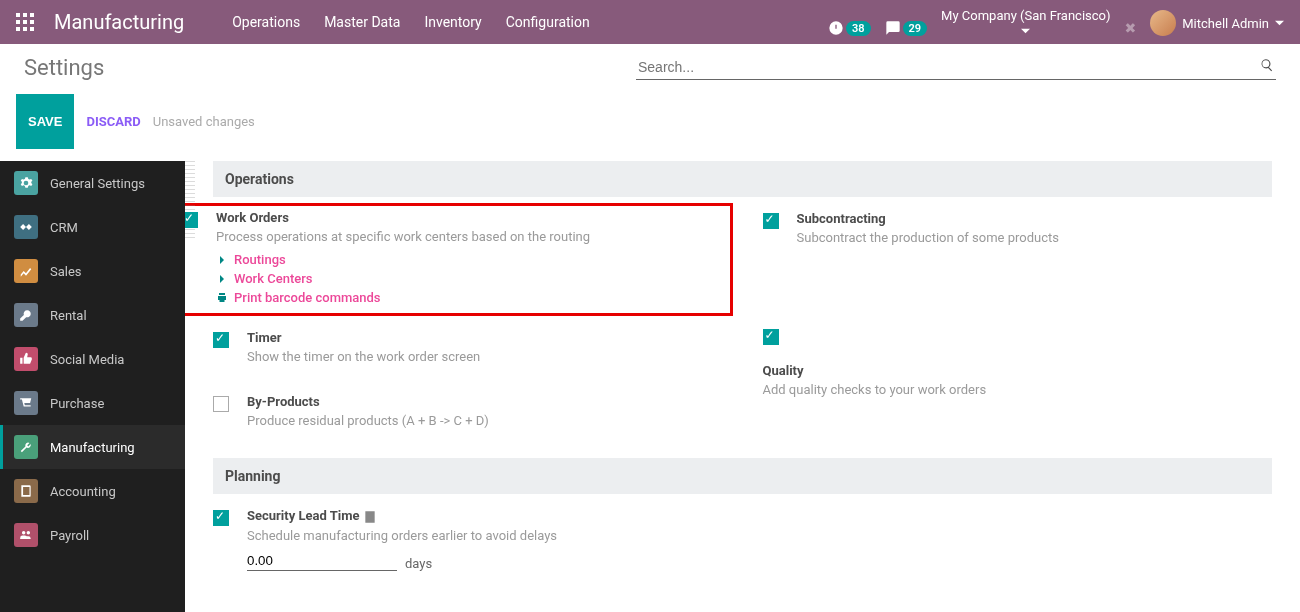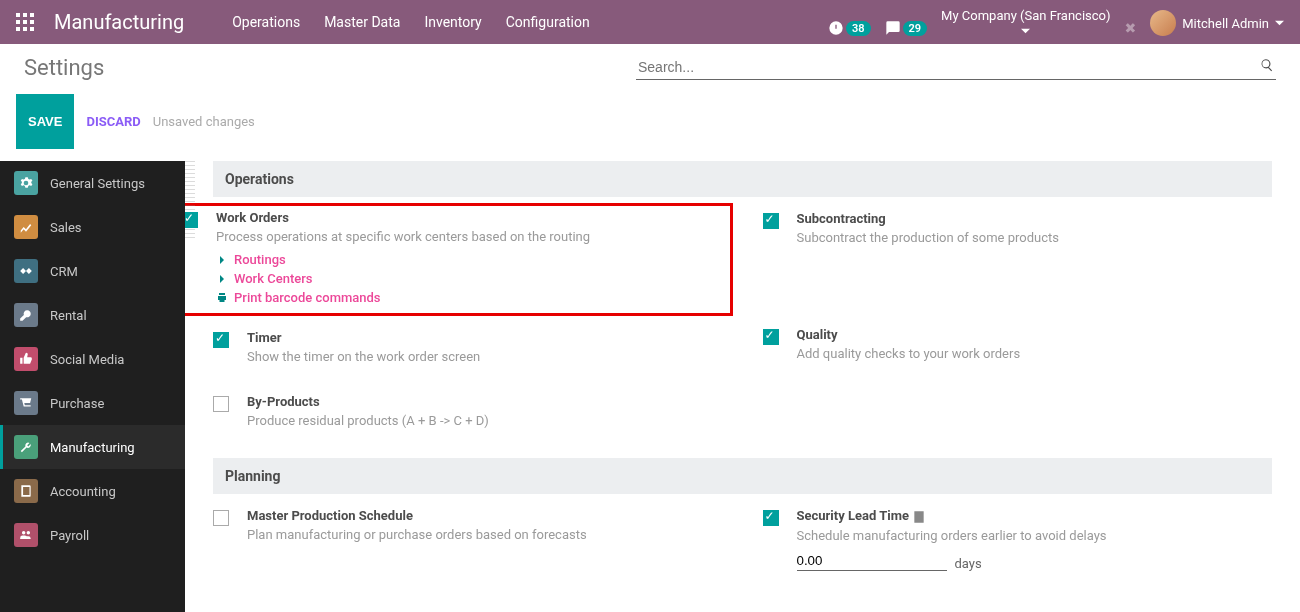--- a/index.html
+++ b/index.html
@@ -137,34 +137,34 @@
   <div class="sidebar">
     <div class="sidebar-item">
         <div class="side-icon" style="background:#4aa3a1">
           <svg viewBox="0 0 24 24">
             <path d="M12 8a4 4 0 100 8 4 4 0 000-8zm9 4l2 2-2 3-3-1a8 8 0 01-2 1l-1 3h-4l-1-3a8 8 0 01-2-1l-3 1-2-3 2-2a8 8 0 010-2l-2-2 2-3 3 1a8 8 0 012-1l1-3h4l1 3a8 8 0 012 1l3-1 2 3-2 2a8 8 0 010 2z"></path>
           </svg>
         </div>
         <span>General Settings</span>
       </div>
     <div class="sidebar-item">
+        <div class="side-icon" style="background:#3f6f81">
+          <svg viewBox="0 0 24 24">
+            <path d="M2 12l5-5 5 5 5-5 5 5-5 5-5-5-5 5z"></path>
+          </svg>
+        </div>
+        <span>CRM</span>
+      </div>
+    <div class="sidebar-item">
         <div class="side-icon" style="background:#d08d41">
           <svg viewBox="0 0 24 24">
             <path d="M3 18l5-6 4 4 7-9 2 2-9 11-4-4-5 6z"></path>
           </svg>
         </div>
         <span>Sales</span>
-      </div>
-    <div class="sidebar-item">
-        <div class="side-icon" style="background:#3f6f81">
-          <svg viewBox="0 0 24 24">
-            <path d="M2 12l5-5 5 5 5-5 5 5-5 5-5-5-5 5z"></path>
-          </svg>
-        </div>
-        <span>CRM</span>
       </div>
     <div class="sidebar-item">
         <div class="side-icon" style="background:#6b7a8a">
           <svg viewBox="0 0 24 24">
             <path d="M14 4a6 6 0 00-5.7 8L2 18v4h4l6.3-6.3A6 6 0 1014 4z"></path>
           </svg>
         </div>
         <span>Rental</span>
       </div>
     <div class="sidebar-item">
@@ -267,43 +267,34 @@
         <div class="col">
 
           <div class="setting">
             <div class="chk checked"></div>
             <div class="setting-body">
               <div class="setting-title">Subcontracting</div>
               <div class="setting-desc">Subcontract the production of some products</div>
             </div>
           </div>
 
-          <div class="setting" style="margin-top:74px;">
+          <div class="setting" style="margin-top:74px;flex-direction:column;">
             <div class="chk checked"></div>
             <div class="setting-body">
               <div class="setting-title">Quality</div>
               <div class="setting-desc">Add quality checks to your work orders</div>
             </div>
           </div>
 
         </div>
       </div>
 
       <div class="section-header">Planning</div>
 
       <div class="settings-grid">
-        <div class="col">
-          <div class="setting">
-            <div class="chk"></div>
-            <div class="setting-body">
-              <div class="setting-title">Master Production Schedule</div>
-              <div class="setting-desc">Plan manufacturing or purchase orders based on forecasts</div>
-            </div>
-          </div>
-        </div>
         <div class="col">
           <div class="setting">
             <div class="chk checked"></div>
             <div class="setting-body">
               <div class="setting-title"><span>Security Lead Time</span> <span class="bld-icon"><svg viewBox="0 0 24 24" fill="#888">
                       <path d="M4 2h16v20H4zM7 5h4v3H7zm6 0h4v3h-4zM7 10h4v3H7zm6 0h4v3h-4zM7 15h4v3H7zm6 0h4v3h-4z"></path>
                     </svg></span></div>
               <div class="setting-desc">Schedule manufacturing orders earlier to avoid delays</div>
               <div class="lead-row">
                 <input class="lead-input" value="0.00" style="">

